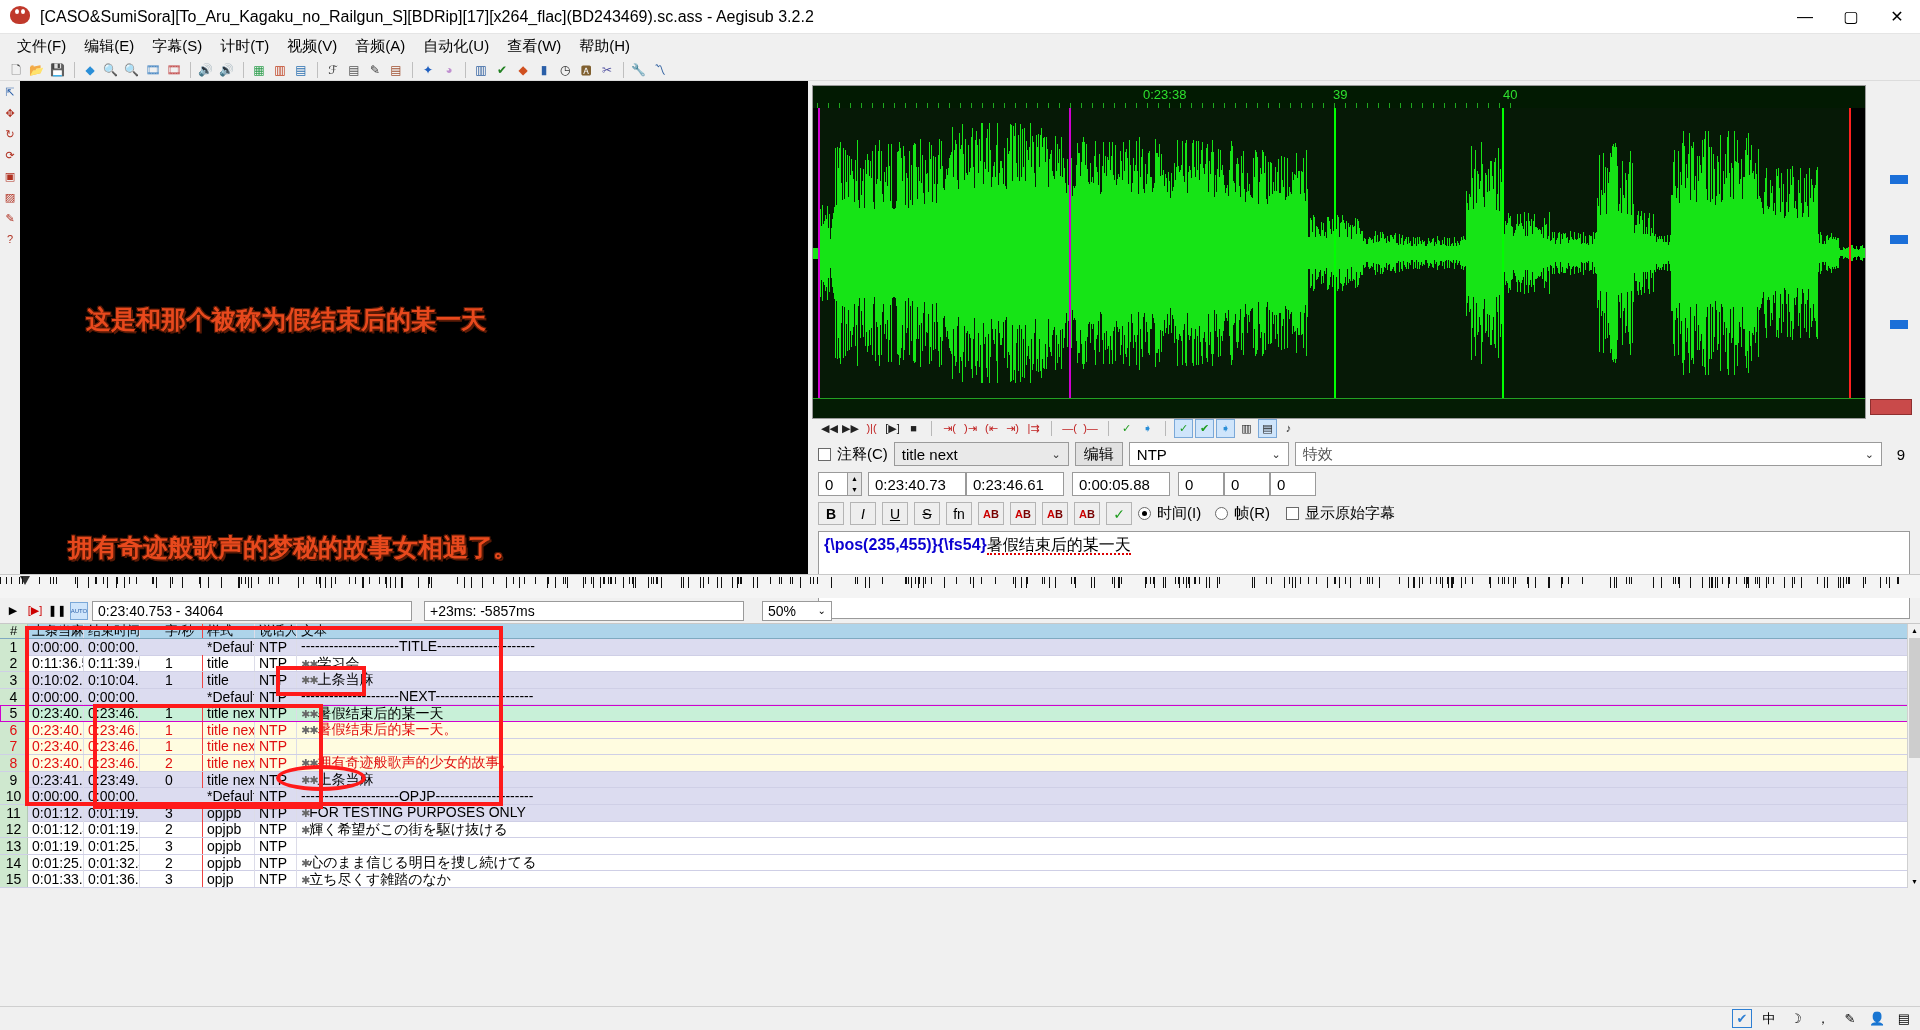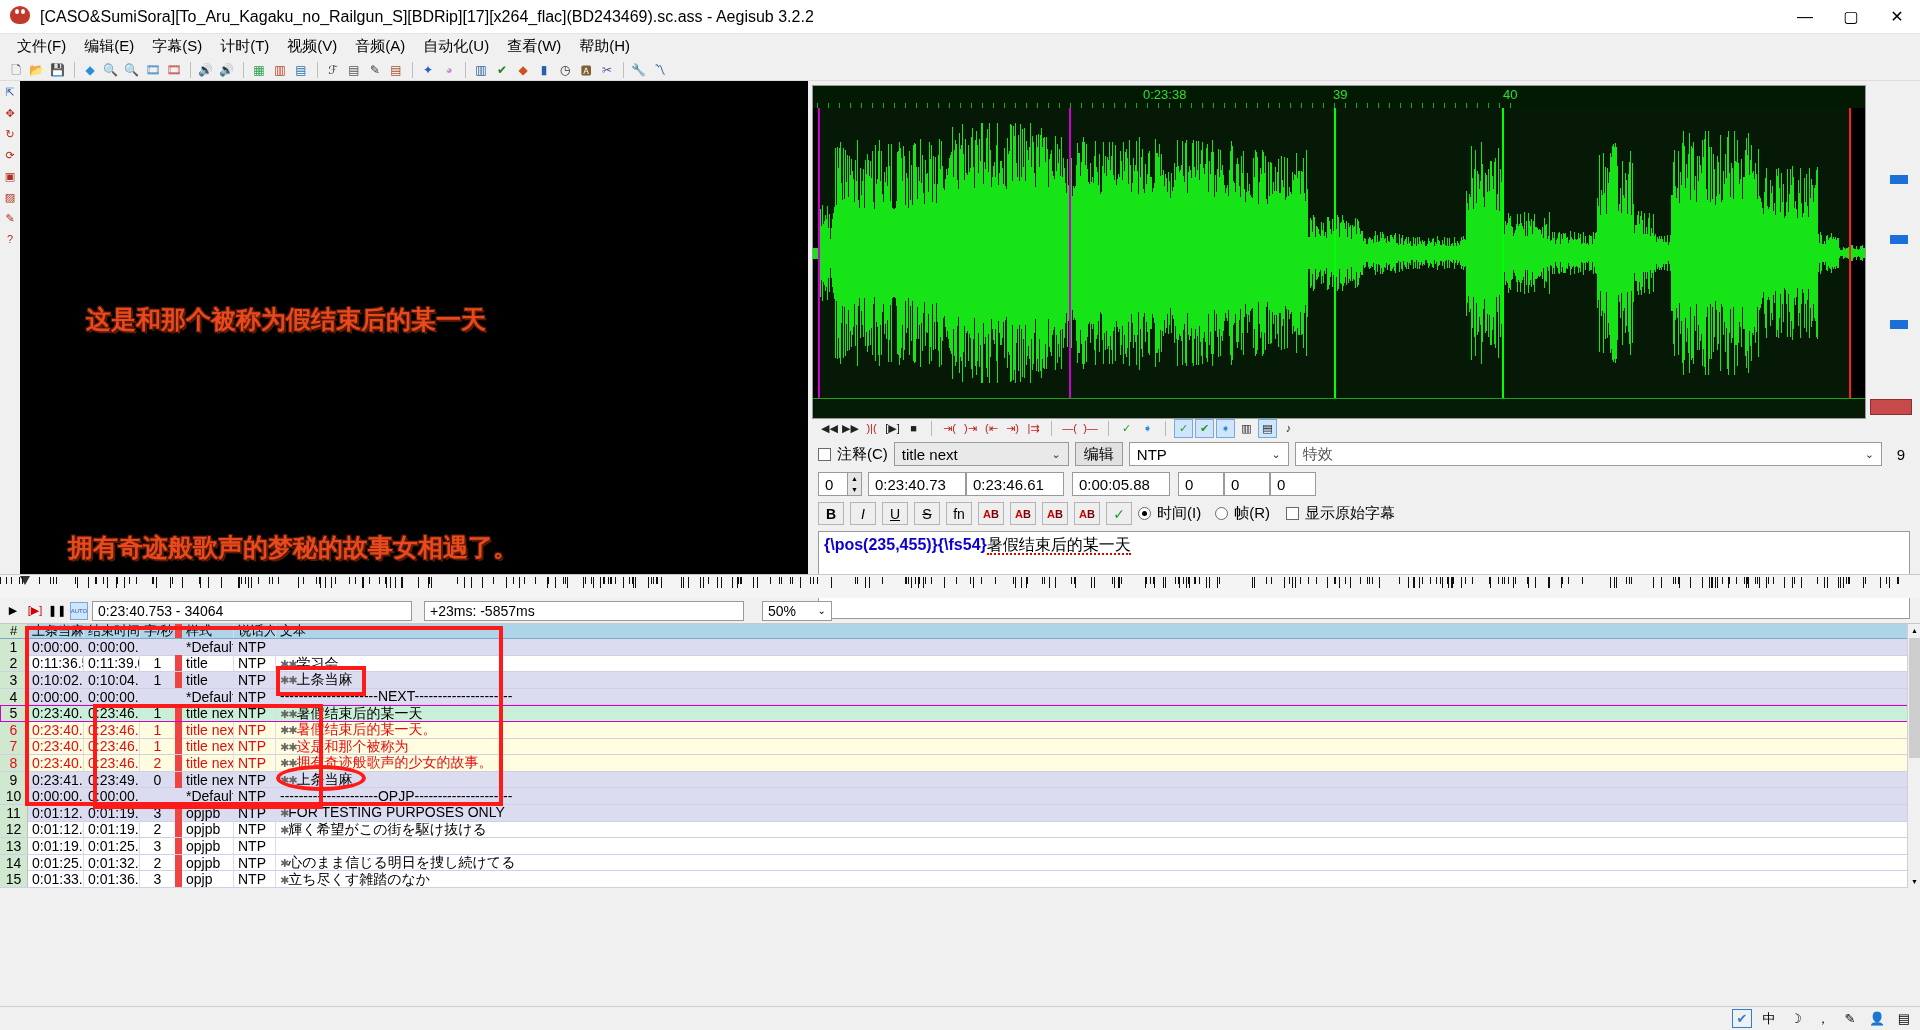--- a/index.html
+++ b/index.html
@@ -84,21 +84,21 @@
   #vctrl{height:26px;background:#f0f0f0;display:flex;align-items:center;gap:4px;padding:0 4px;border-bottom:1px solid #c8c8c8;}
   .vb{width:18px;height:18px;display:flex;align-items:center;justify-content:center;font-size:11px;}
   .vfield{height:20px;background:#fff;border:1px solid #9a9a9a;display:flex;align-items:center;padding:0 5px;font-size:14px;}
   
   #grid{height:auto;background:#fff;font-size:14px;position:relative;}
   .gr{display:flex;height:16.6px;align-items:center;border-bottom:1px solid #cfcfe6;}
   .gc{padding:0 4px;white-space:nowrap;overflow:hidden;line-height:16px;}
   .c-num{width:28px;text-align:center;background:#cfe8cf;border-right:1px solid #b3c9b3;}
   .c-start{width:56px;text-align:center;border-right:1px solid #dcdce8;}
   .c-end{width:56px;text-align:center;border-right:1px solid #dcdce8;}
-  .c-cps{width:42px;text-align:center;border-right:7px solid #ef4444;}
+  .c-cps{width:42px;text-align:left;border-right:1px solid #ef4444;margin-left:21px;}
   .c-style{width:52px;border-right:1px solid #dcdce8;}
   .c-actor{width:42px;border-right:1px solid #dcdce8;}
   .c-text{flex:1;}
   #ghead{display:flex;height:15px;background:#aed4ea;align-items:center;font-size:13px;border-bottom:1px solid #7fa9c0;}
   #ghead .gc{line-height:14px;}
   .rowA{background:#ffffff;}
   .rowB{background:#dcdcf0;}
   .rowSel{background:#c8f0d8;}
   .rowRed{color:#e01010;}
   .rowCream{background:#fffce0;}
@@ -1797,20 +1797,21 @@
       <div class="gc c-text">文本</div>
     </div>
   <div id="grid">
       <div class="gr rowB">
         <div class="gc c-num">1</div>
         <div class="gc c-start">0:00:00.00</div>
         <div class="gc c-end">0:00:00.00</div>
         <div class="gc c-cps"></div>
         <div class="gc c-style">*Default</div>
         <div class="gc c-actor">NTP</div>
+        <div class="gc c-text"><span class="marker"></span><span>---------------------TITLE---------------------</span></div>
       </div>
       <div class="gr rowA">
         <div class="gc c-num">2</div>
         <div class="gc c-start">0:11:36.59</div>
         <div class="gc c-end">0:11:39.01</div>
         <div class="gc c-cps">1</div>
         <div class="gc c-style">title</div>
         <div class="gc c-actor">NTP</div>
         <div class="gc c-text"><span class="marker">✱✱</span><span>学习会</span></div>
       </div>
@@ -1850,21 +1851,20 @@
         <div class="gc c-actor">NTP</div>
         <div class="gc c-text"><span class="marker">✱✱</span><span>暑假结束后的某一天。</span></div>
       </div>
       <div class="gr rowCream rowRed">
         <div class="gc c-num">7</div>
         <div class="gc c-start">0:23:40.73</div>
         <div class="gc c-end">0:23:46.61</div>
         <div class="gc c-cps">1</div>
         <div class="gc c-style">title next</div>
         <div class="gc c-actor">NTP</div>
-        <div class="gc c-text"><span class="marker">✱✱</span><span>这是和那个被称为</span></div>
       </div>
       <div class="gr rowCream rowRed">
         <div class="gc c-num">8</div>
         <div class="gc c-start">0:23:40.73</div>
         <div class="gc c-end">0:23:46.61</div>
         <div class="gc c-cps">2</div>
         <div class="gc c-style">title next</div>
         <div class="gc c-actor">NTP</div>
         <div class="gc c-text"><span class="marker">✱✱</span><span>拥有奇迹般歌声的少女的故事。</span></div>
       </div>

